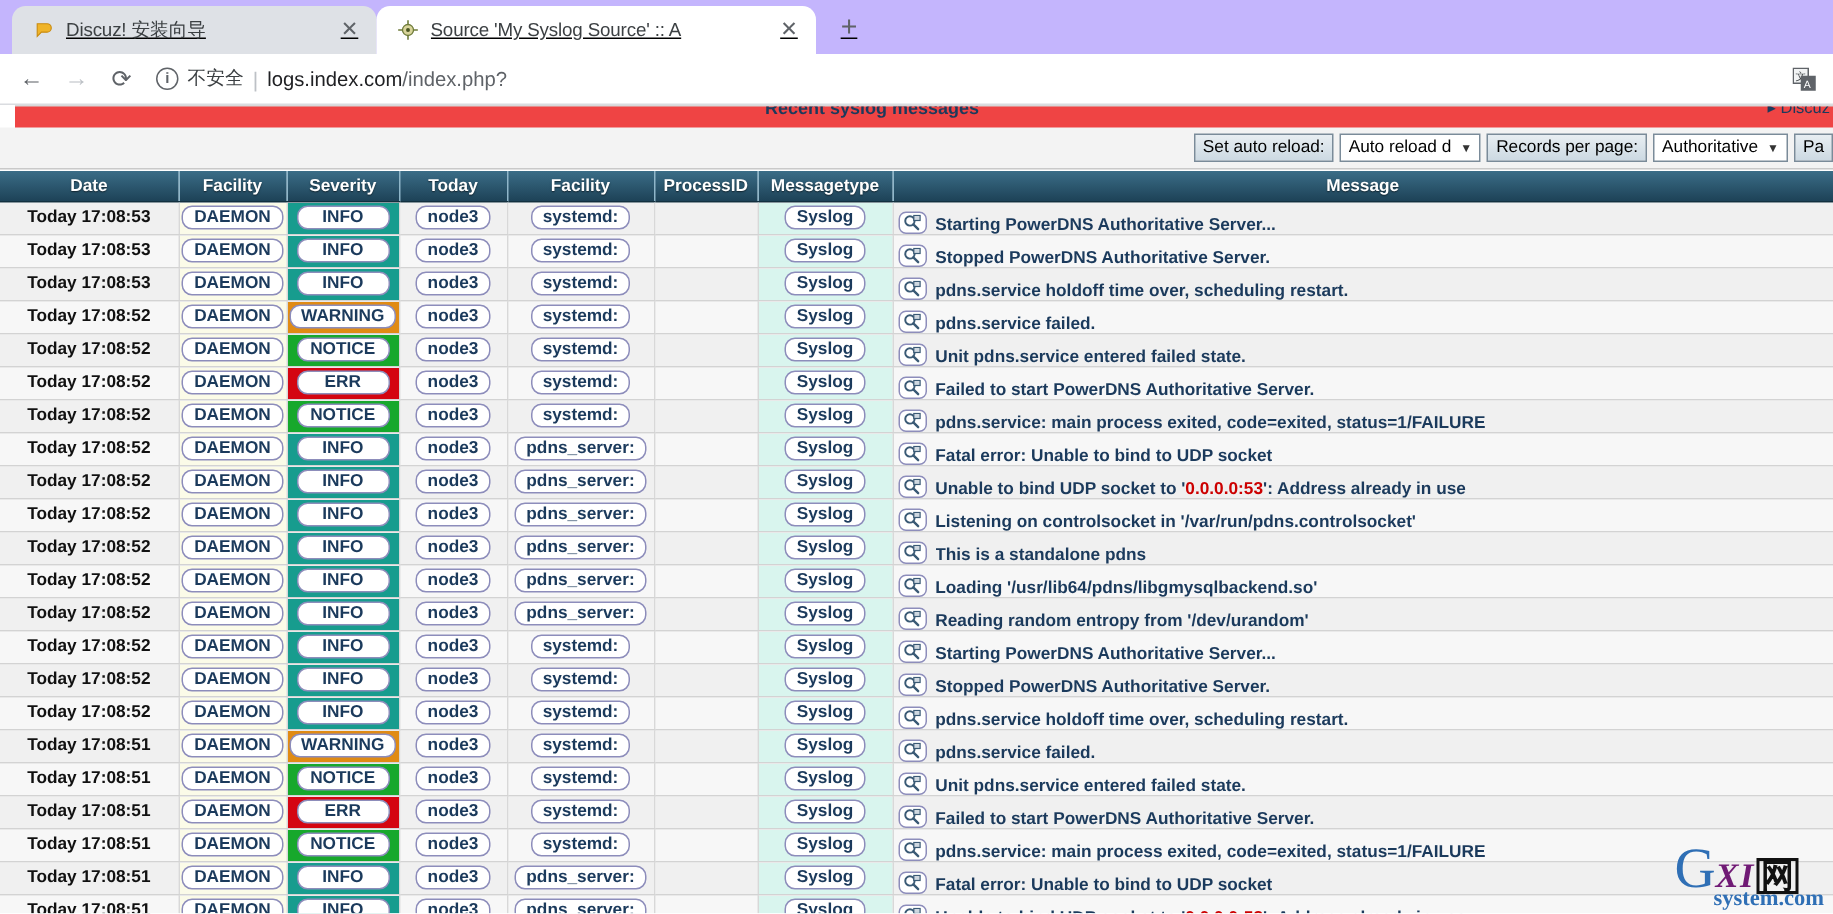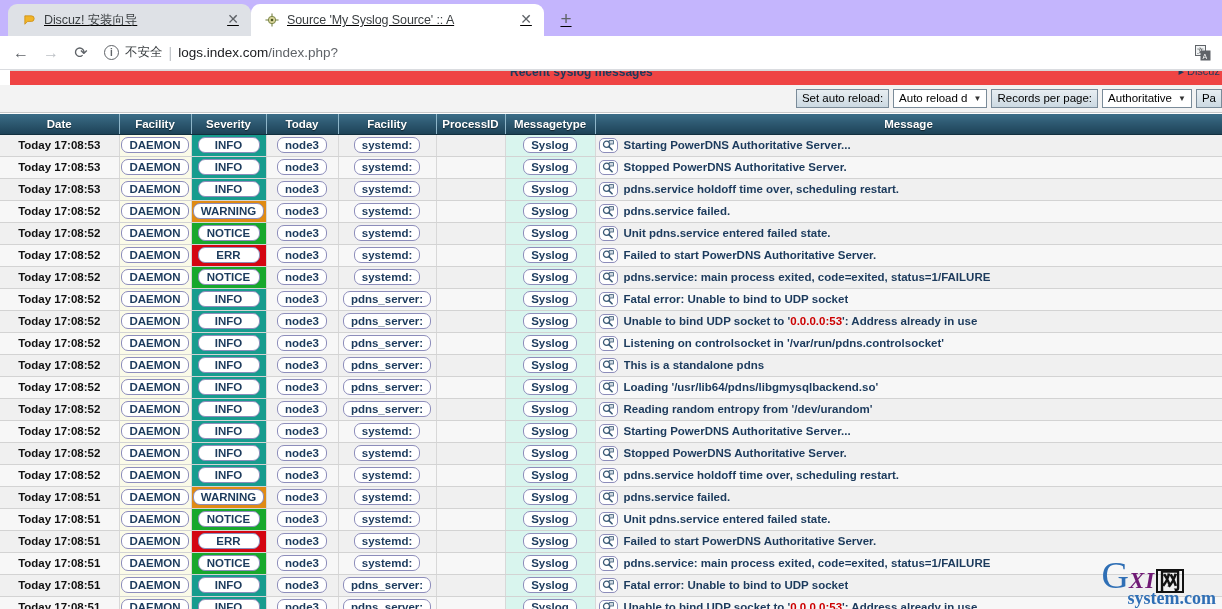--- a/index.html
+++ b/index.html
@@ -230,21 +230,21 @@
     line-height: 14px;
     color: #1b3a5c;
     font-weight: bold;
     min-width: 44px;
     text-align: center;
   }
   .pill.sev { min-width: 62px; }
 
   .msg-cell {
     display: flex;
-    align-items: center;
+    align-items: flex-end;
     gap: 6px;
     height: 21px;
   }
   .msg-icon {
     width: 19px; height: 15px;
     flex: 0 0 19px;
     background: #ffffff;
     border: 1px solid #8d8dbb;
     border-radius: 5px;
     margin-left: 3px;
@@ -277,21 +277,21 @@
   .wm-xi {
     font-size: 23px; color: #701a75; font-style: italic; font-weight: bold;
     letter-spacing: 1px;
   }
   .wm-cn {
     font-size: 22px; color: #111; font-weight: bold;
     border: 2px solid #111; padding: 0 1px; line-height: 20px;
     margin-left: 1px;
   }
   .wm-row2 {
-    font-size: 18px; color: #2f6fb5; font-weight: bold;
+    font-size: 15px; color: #2f6fb5; font-weight: bold;
     margin-top: -4px; margin-left: 26px;
     font-family: "Liberation Serif", serif;
   }
 </style>
 </head>
 <body>
 
 <div class="browser-top">
   <div class="tab inactive">
     <span class="tab-favicon">

